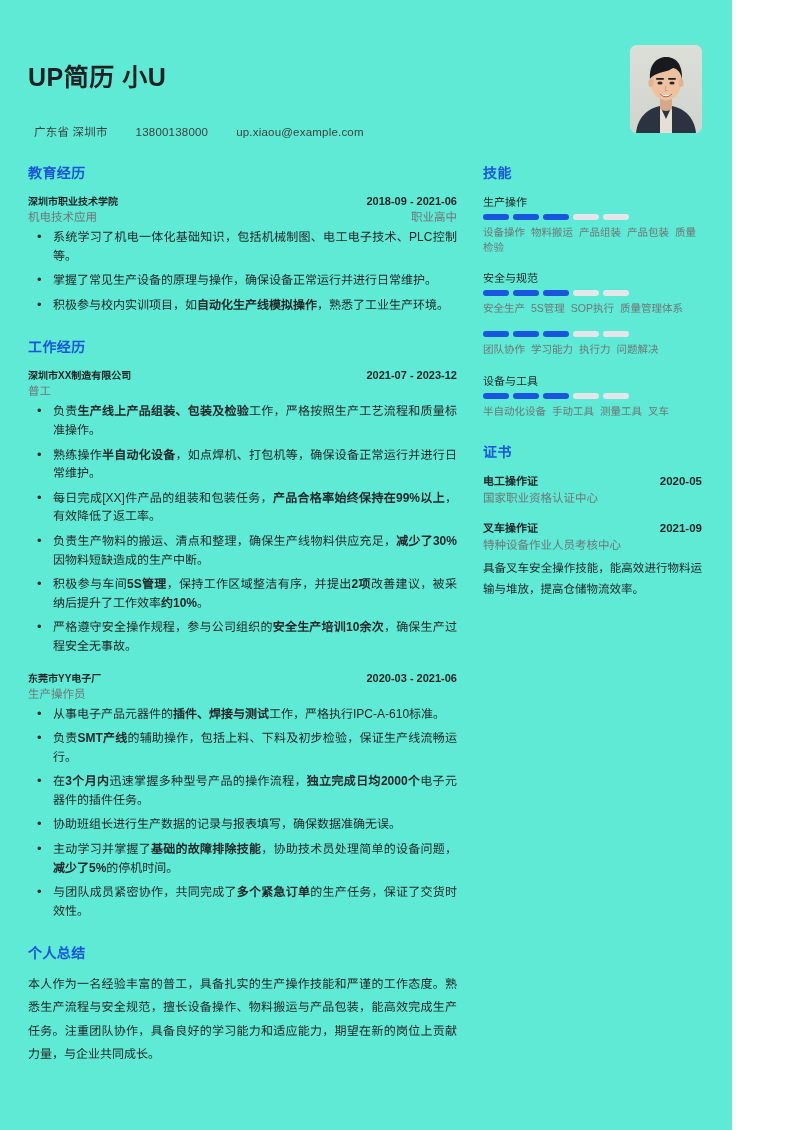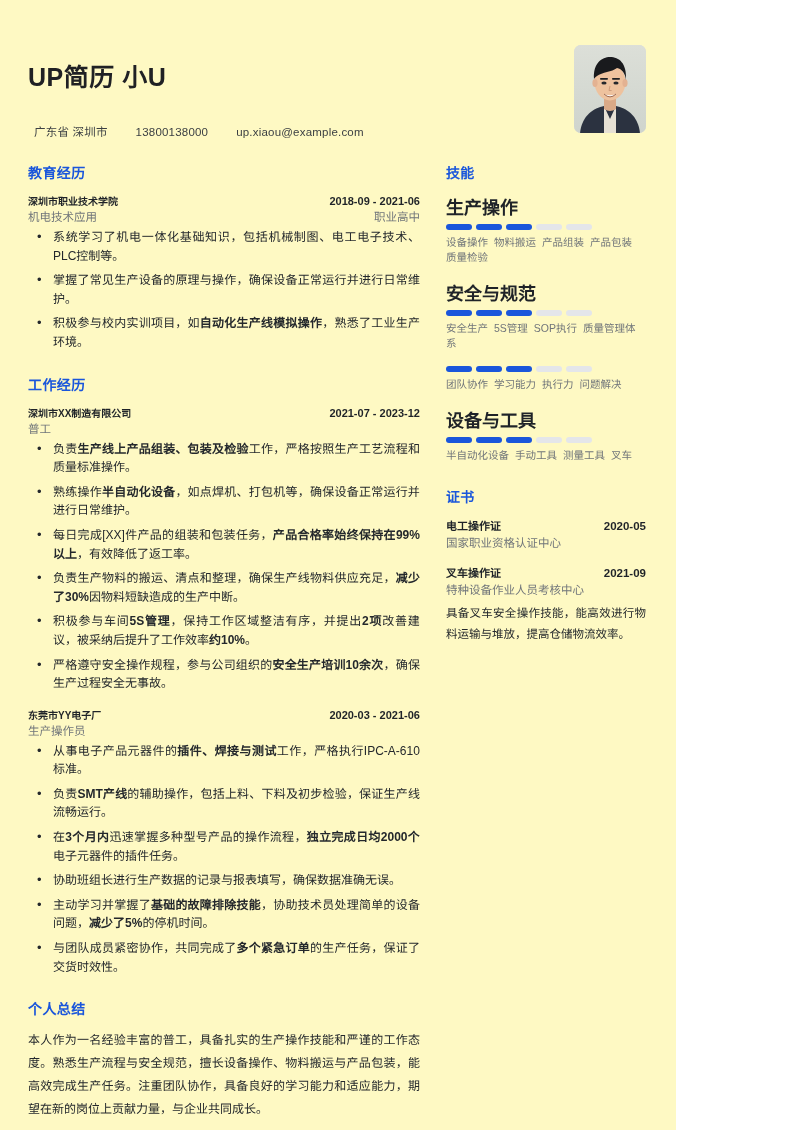--- a/index.html
+++ b/index.html
@@ -3,21 +3,21 @@
 <meta charset="utf-8">
 <style>
   * { box-sizing: border-box; margin: 0; padding: 0; }
   html, body {
     width: 800px; height: 1130px;
     background: #ffffff;
     font-family: "Liberation Sans", "DejaVu Sans", sans-serif;
     color: #1f2328;
     -webkit-font-smoothing: antialiased;
   }
-  .page { position: relative; width: 676px; height: 1130px; background: #fef9c3; overflow: hidden; }
+  .page { position: relative; width: 732px; height: 1130px; background: #5eead4; overflow: hidden; }
 
   
   .header { position: relative; padding: 62px 30px 0 28px; }
   .name-title {
     font-size: 25px; font-weight: 700; letter-spacing: .5px;
     color: #202124; line-height: 1.2;
   }
   .avatar {
     position: absolute; right: 30px; top: 45px;
     width: 72px; height: 88px; border-radius: 7px; overflow: hidden;
@@ -62,21 +62,21 @@
     font-size: 13px; color: #24282c;
   }
   ul.bullets b { font-weight: 700; }
 
   .summary-text {
     font-size: 12px; line-height: 1.92; color: #24282c; text-align: justify;
   }
 
   
   .skill-group { margin-bottom: 15px; }
-  .skill-name { font-size: 18px; font-weight: 700; color: #1f2328; margin-bottom: 5px; }
+  .skill-name { font-size: 11px; font-weight: 400; color: #1f2328; margin-bottom: 5px; }
   .skill-bar { display: flex; gap: 4px; margin-bottom: 5px; }
   .seg { width: 26px; height: 6px; border-radius: 3px; background: #e4e6ea; }
   .seg.on { background: #1a56db; }
   .skill-tags { font-size: 10.5px; color: #70757a; line-height: 1.4; }
   .skill-tags span { margin-right: 6px; }
 
   
   .cert { margin-bottom: 14px; }
   .cert-row { display: flex; justify-content: space-between; align-items: baseline; }
   .cert-name { font-size: 11px; font-weight: 700; color: #1f2328; }

